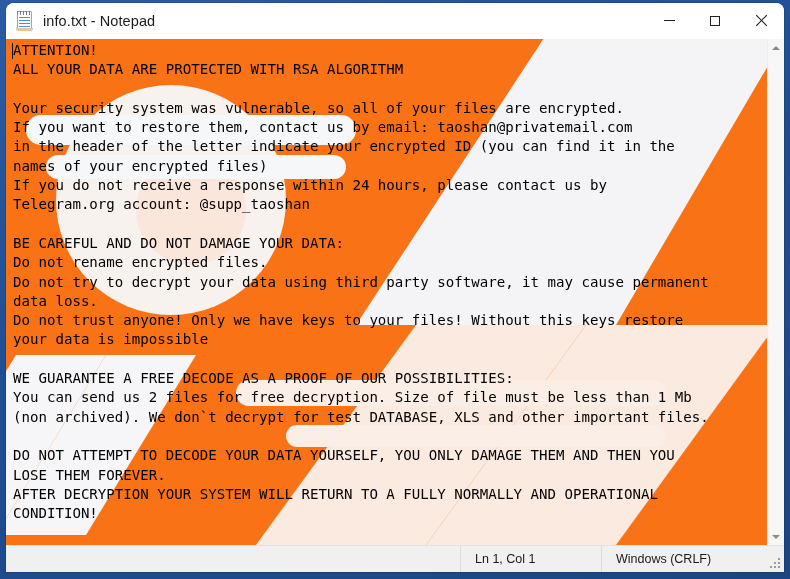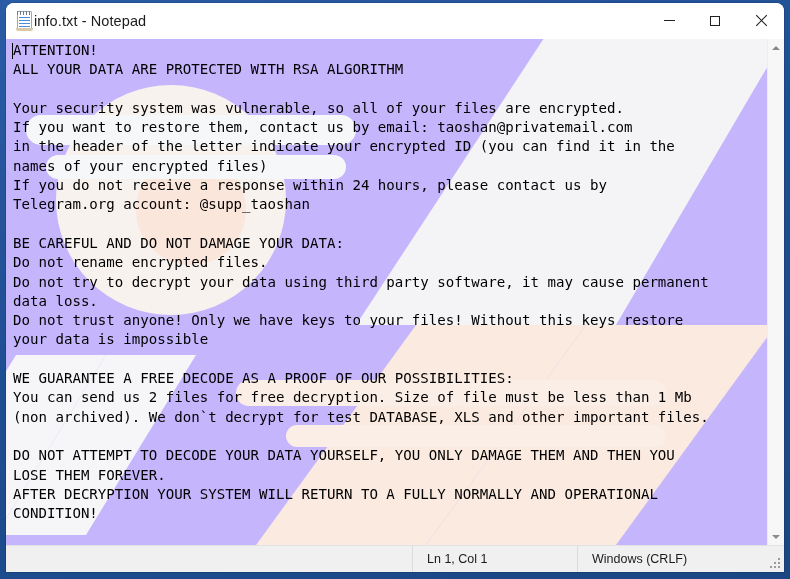--- a/index.html
+++ b/index.html
@@ -44,20 +44,21 @@
     min-height: 35px;
     background: #ffffff;
     display: flex;
     align-items: center;
     position: relative;
   }
   #title-left {
     display: flex;
     align-items: center;
     padding-left: 10px;
+    gap: 9px;
   }
   .app-icon {
     width: 18px;
     height: 20px;
     position: relative;
     flex: 0 0 auto;
   }
   .app-icon .pad {
     position: absolute;
     left: 1px; top: 0;
@@ -159,21 +160,21 @@
     position: relative;
     display: flex;
     background: #ffffff;
     border-top: 1px solid #ffffff;
     overflow: hidden;
   }
   #text-area {
     position: relative;
     flex: 1 1 auto;
     overflow: hidden;
-    background: #c4b5fd;
+    background: #f97316;
   }
 
   
   #watermark {
     position: absolute;
     left: 0; top: 0;
     width: 100%; height: 100%;
     pointer-events: none;
     overflow: hidden;
   }
@@ -235,21 +236,20 @@
     height: 26px;
     min-height: 26px;
     background: #f0f0f0;
     border-top: 1px solid #e2e2e2;
     display: flex;
     align-items: stretch;
     justify-content: flex-end;
     font-size: 12.5px;
     color: #1b1b1b;
     position: relative;
-    gap: 24px;
   }
   .status-cell {
     display: flex;
     align-items: center;
     padding: 0 14px;
     border-left: 1px solid #dcdcdc;
     white-space: nowrap;
     cursor: default;
   }
   #cell-ln   { width: 112px; }

